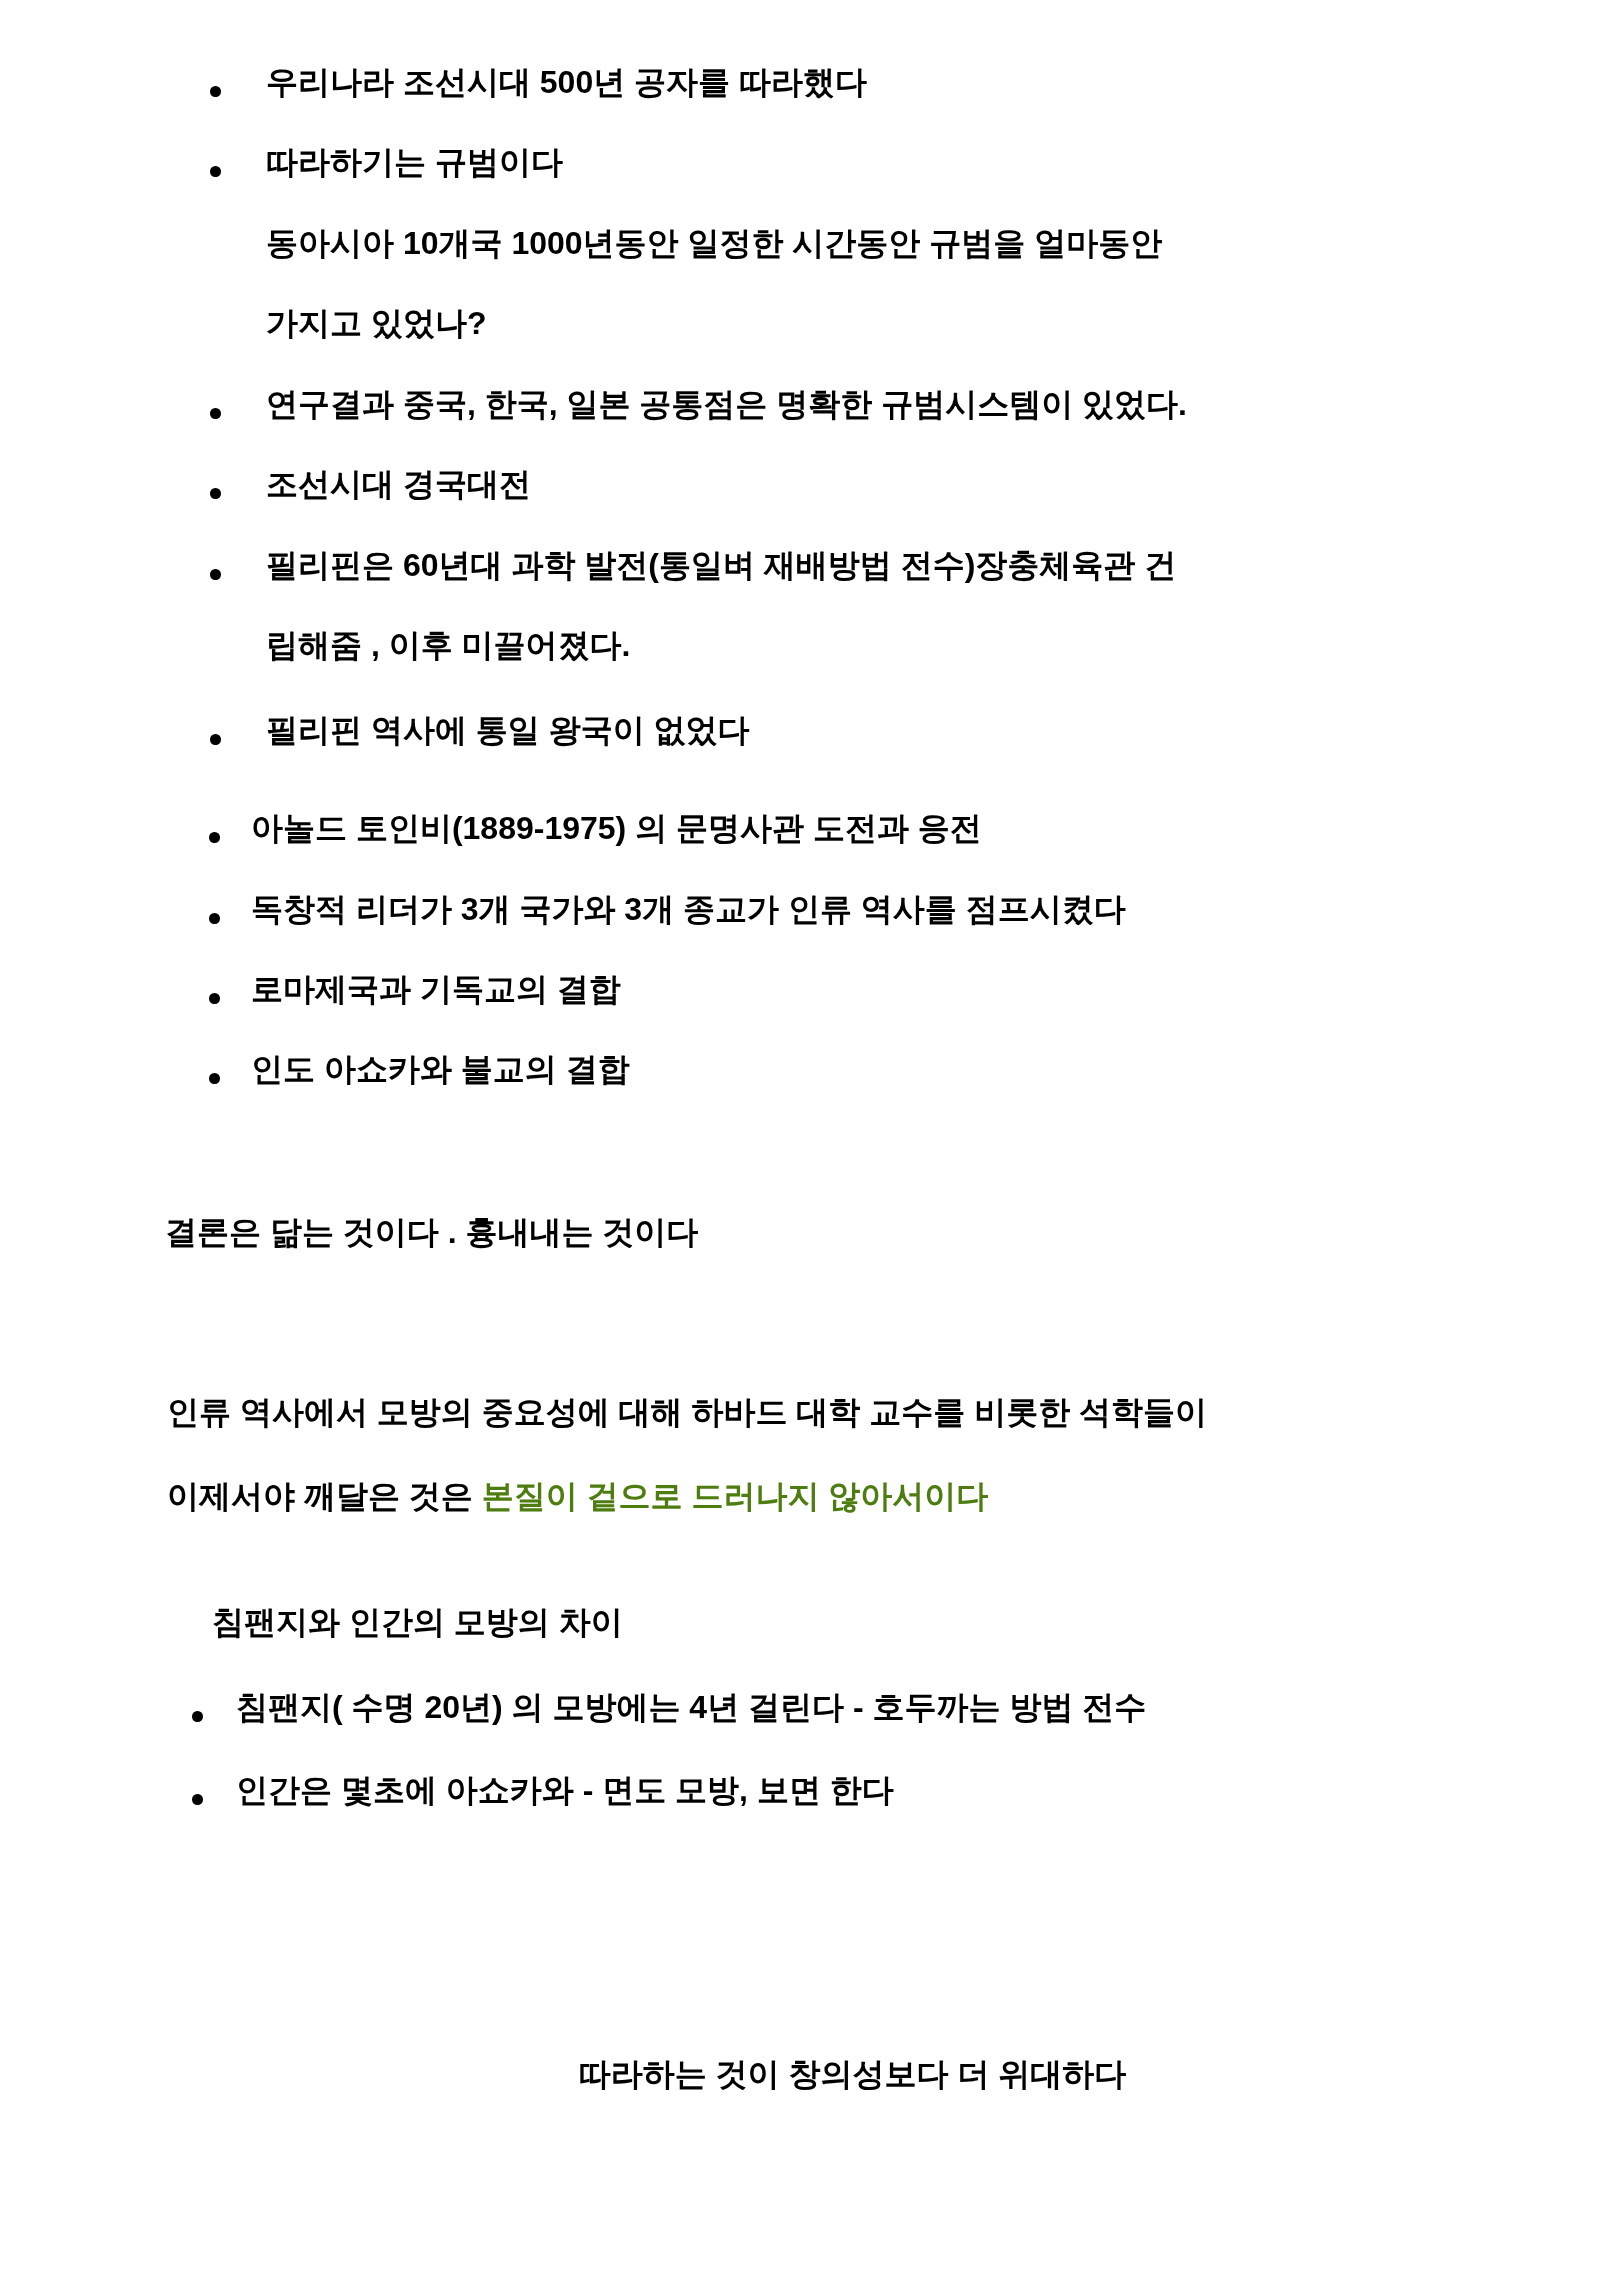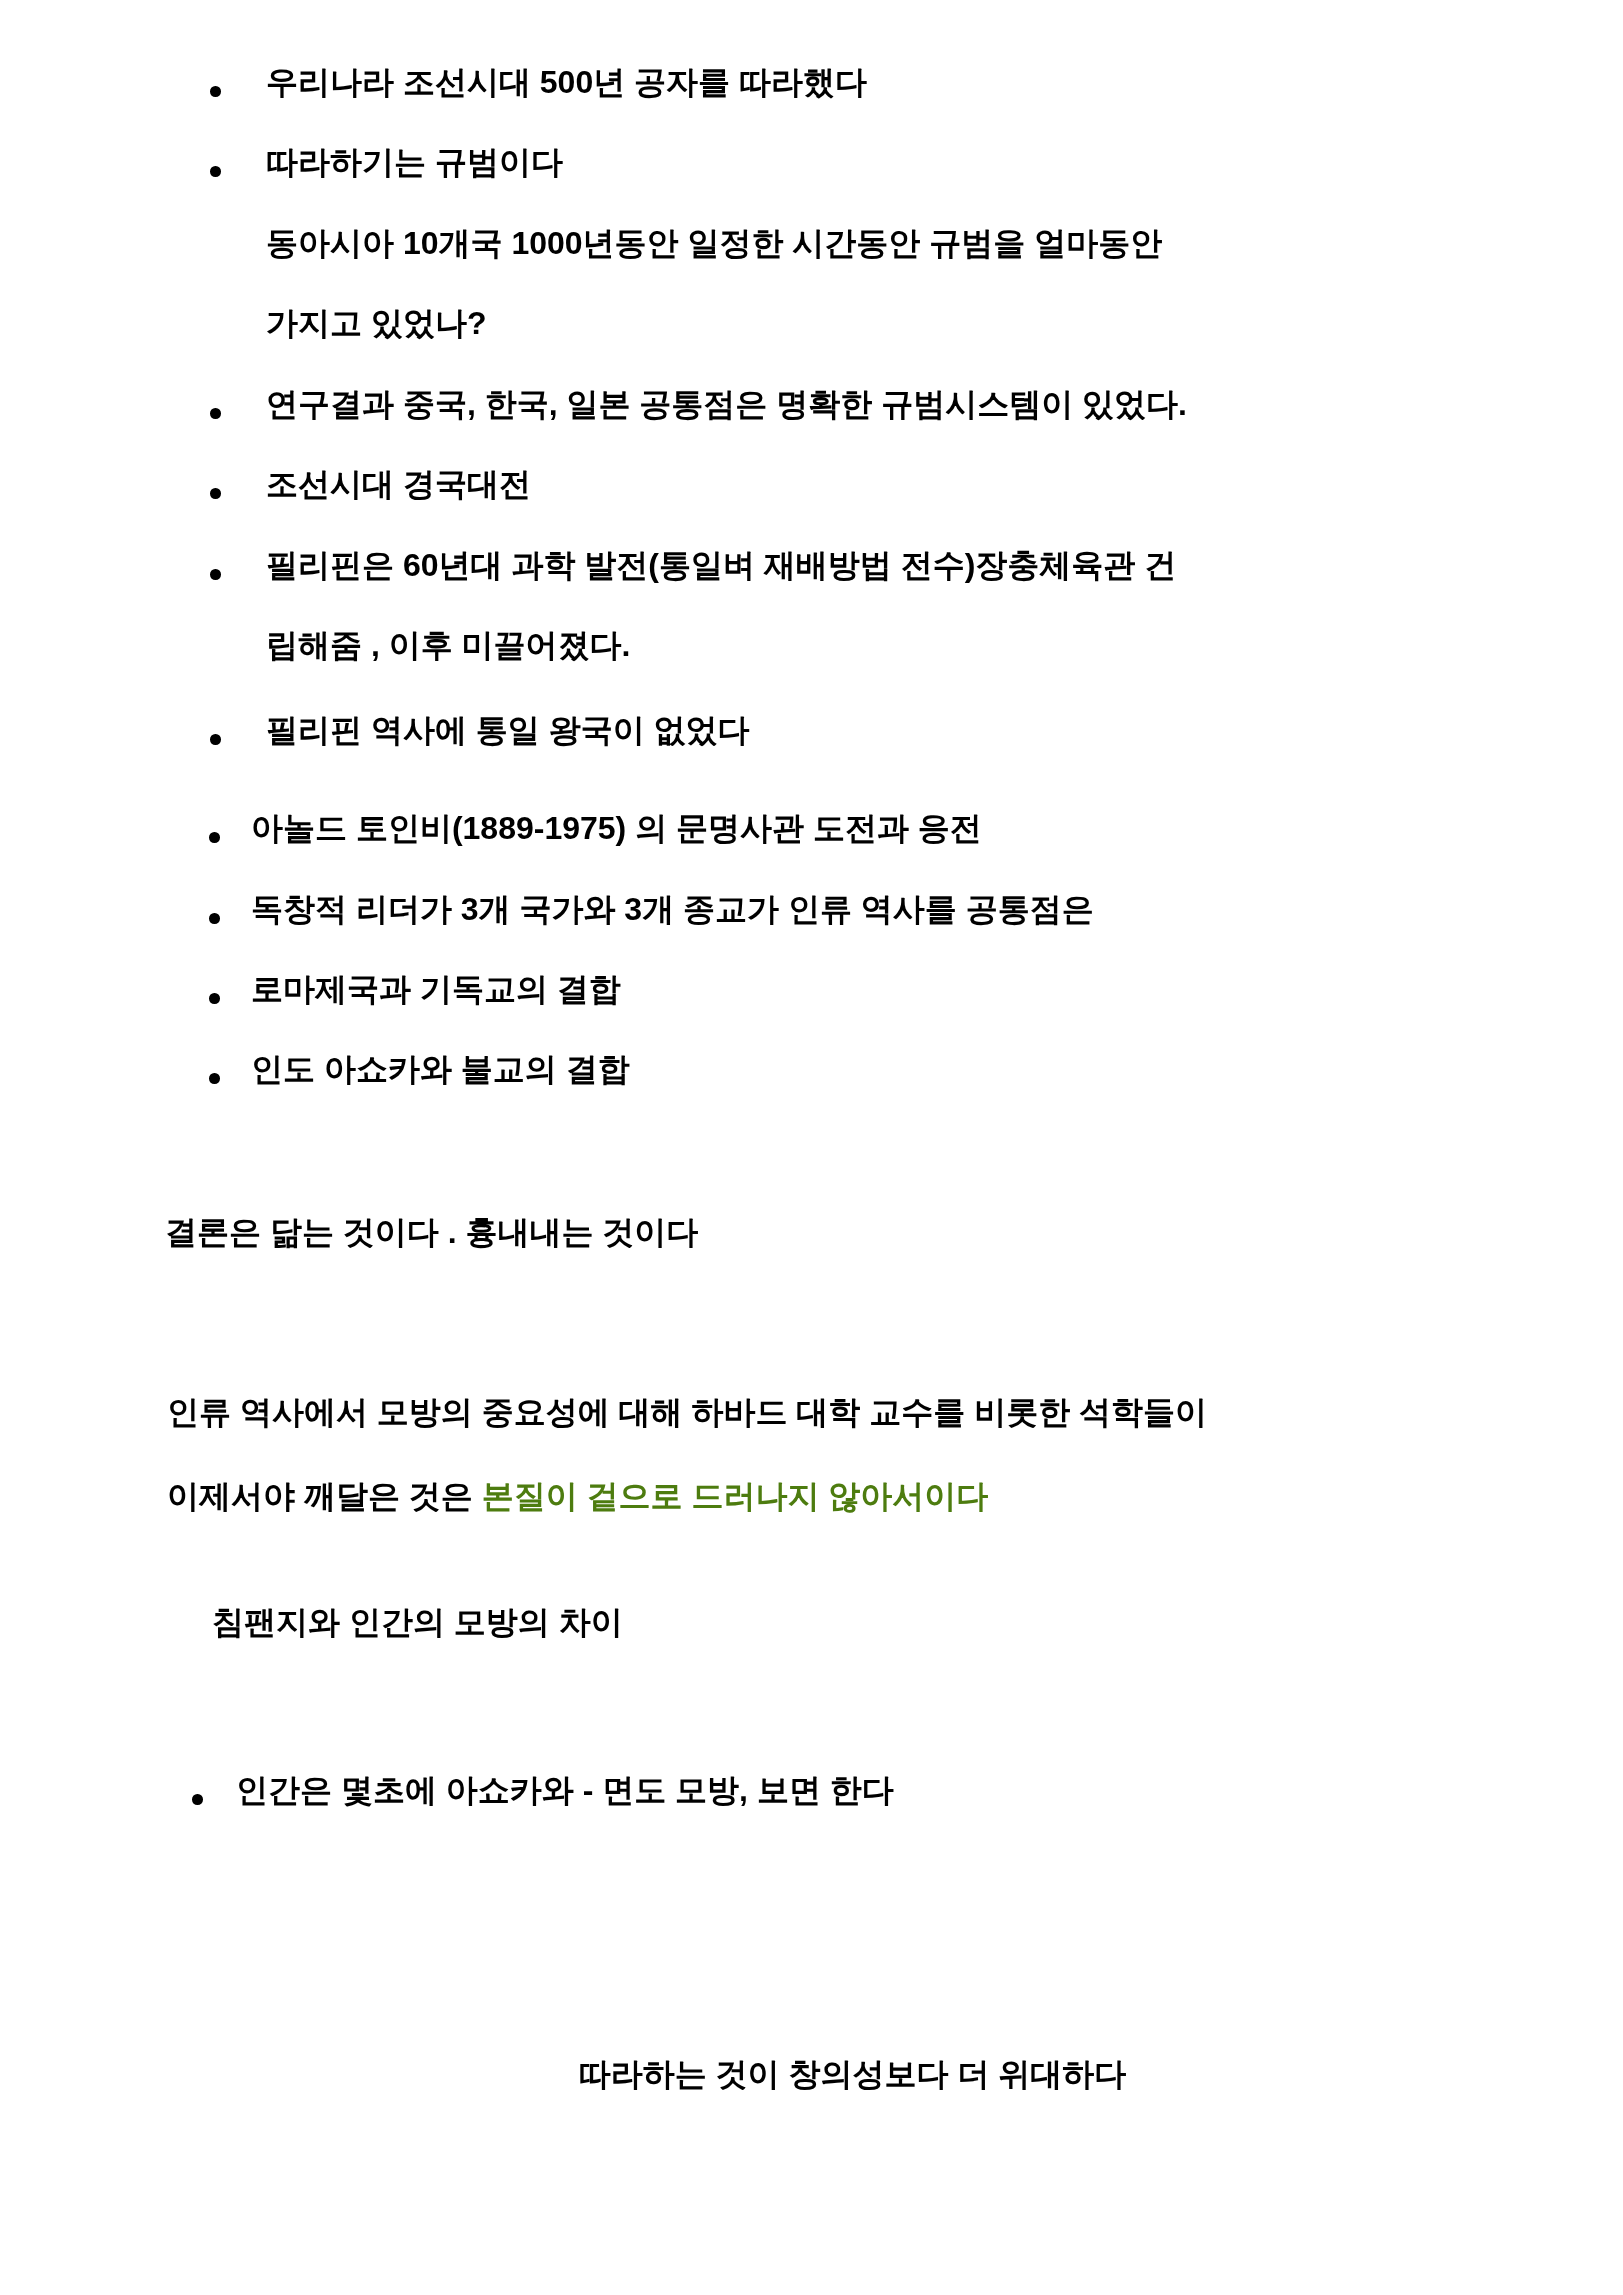--- a/index.html
+++ b/index.html
@@ -62,28 +62,29 @@
   <div class="ln g1" style="top:146px"><span class="dot"></span><span>따라하기는 규범이다</span></div>
   <div class="ln g1" style="top:227px"><span>동아시아 10개국 1000년동안 일정한 시간동안 규범을 얼마동안</span></div>
   <div class="ln g1" style="top:307px"><span>가지고 있었나?</span></div>
   <div class="ln g1" style="top:388px"><span class="dot"></span><span>연구결과 중국, 한국, 일본 공통점은 명확한 규범시스템이 있었다.</span></div>
   <div class="ln g1" style="top:468px"><span class="dot"></span><span>조선시대 경국대전</span></div>
   <div class="ln g1" style="top:549px"><span class="dot"></span><span>필리핀은 60년대 과학 발전(통일벼 재배방법 전수)장충체육관 건</span></div>
   <div class="ln g1" style="top:629px"><span>립해줌 , 이후 미끌어졌다.</span></div>
   <div class="ln g1" style="top:714px"><span class="dot"></span><span>필리핀 역사에 통일 왕국이 없었다</span></div>
 
   <div class="ln g2" style="top:812px"><span class="dot"></span><span>아놀드 토인비(1889-1975) 의 문명사관 도전과 응전</span></div>
-  <div class="ln g2" style="top:893px"><span class="dot"></span><span>독창적 리더가 3개 국가와 3개 종교가 인류 역사를 공통점은</span></div>
+  <div class="ln g2" style="top:893px"><span class="dot"></span><span>독창적 리더가 3개 국가와 3개 종교가 인류 역사를 점프시켰다</span></div>
   <div class="ln g2" style="top:973px"><span class="dot"></span><span>로마제국과 기독교의 결합</span></div>
   <div class="ln g2" style="top:1053px"><span class="dot"></span><span>인도 아쇼카와 불교의 결합</span></div>
 
   <div class="ln conclusion" style="top:1216px">결론은 닮는 것이다 . 흉내내는 것이다</div>
 
   <div class="ln para" style="top:1396px">인류 역사에서 모방의 중요성에 대해 하바드 대학 교수를 비롯한 석학들이</div>
   <div class="ln para" style="top:1480px"><span>이제서야 깨달은 것은 </span><span class="hl">본질이 겉으로 드러나지 않아서이다</span></div>
 
   <div class="ln chimp-head" style="top:1606px">침팬지와 인간의 모방의 차이</div>
+  <div class="ln g3" style="top:1691px"><span class="dot"></span><span>침팬지( 수명 20년) 의 모방에는 4년 걸린다 - 호두까는 방법 전수</span></div>
   <div class="ln g3" style="top:1774px"><span class="dot"></span><span>인간은 몇초에 아쇼카와 - 면도 모방, 보면 한다</span></div>
 
   <div class="ln closing" style="top:2058px">따라하는 것이 창의성보다 더 위대하다</div>
 
 </div>
 
 
 </body></html>

